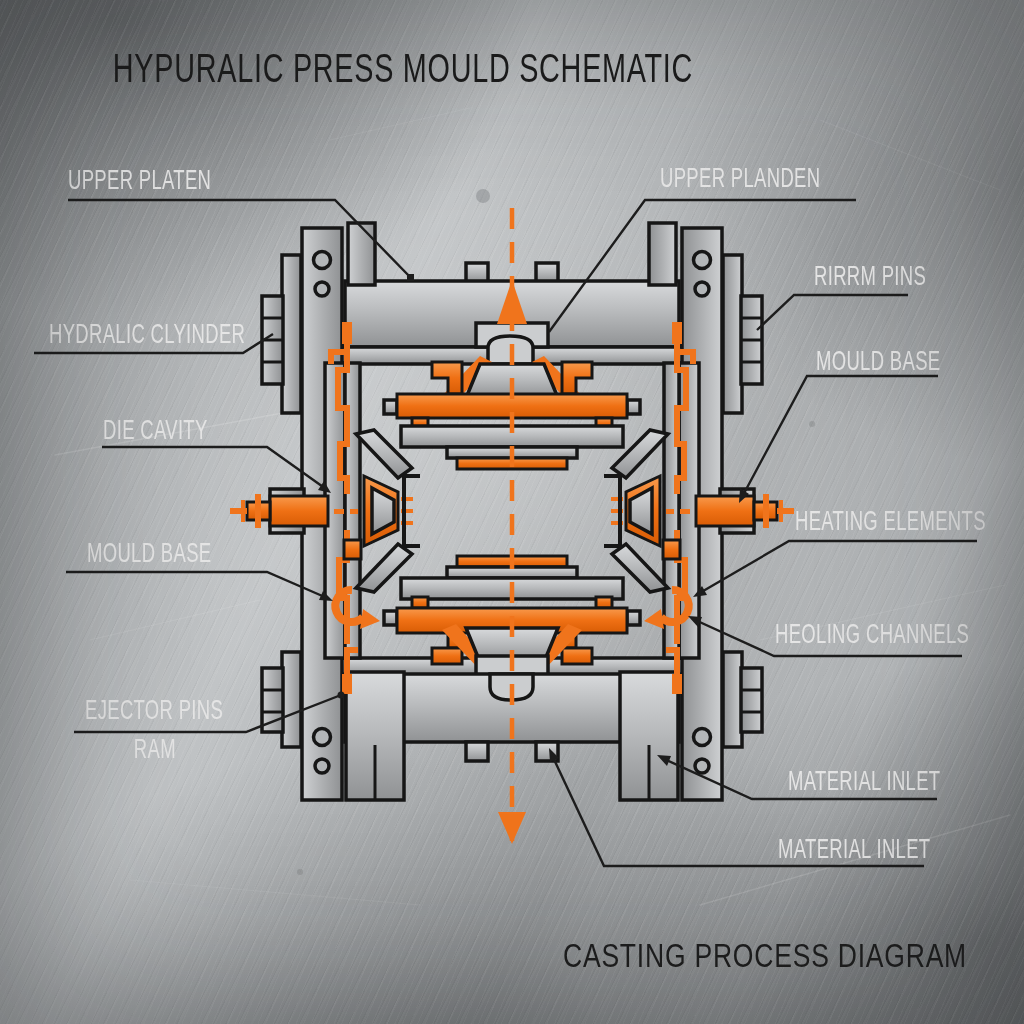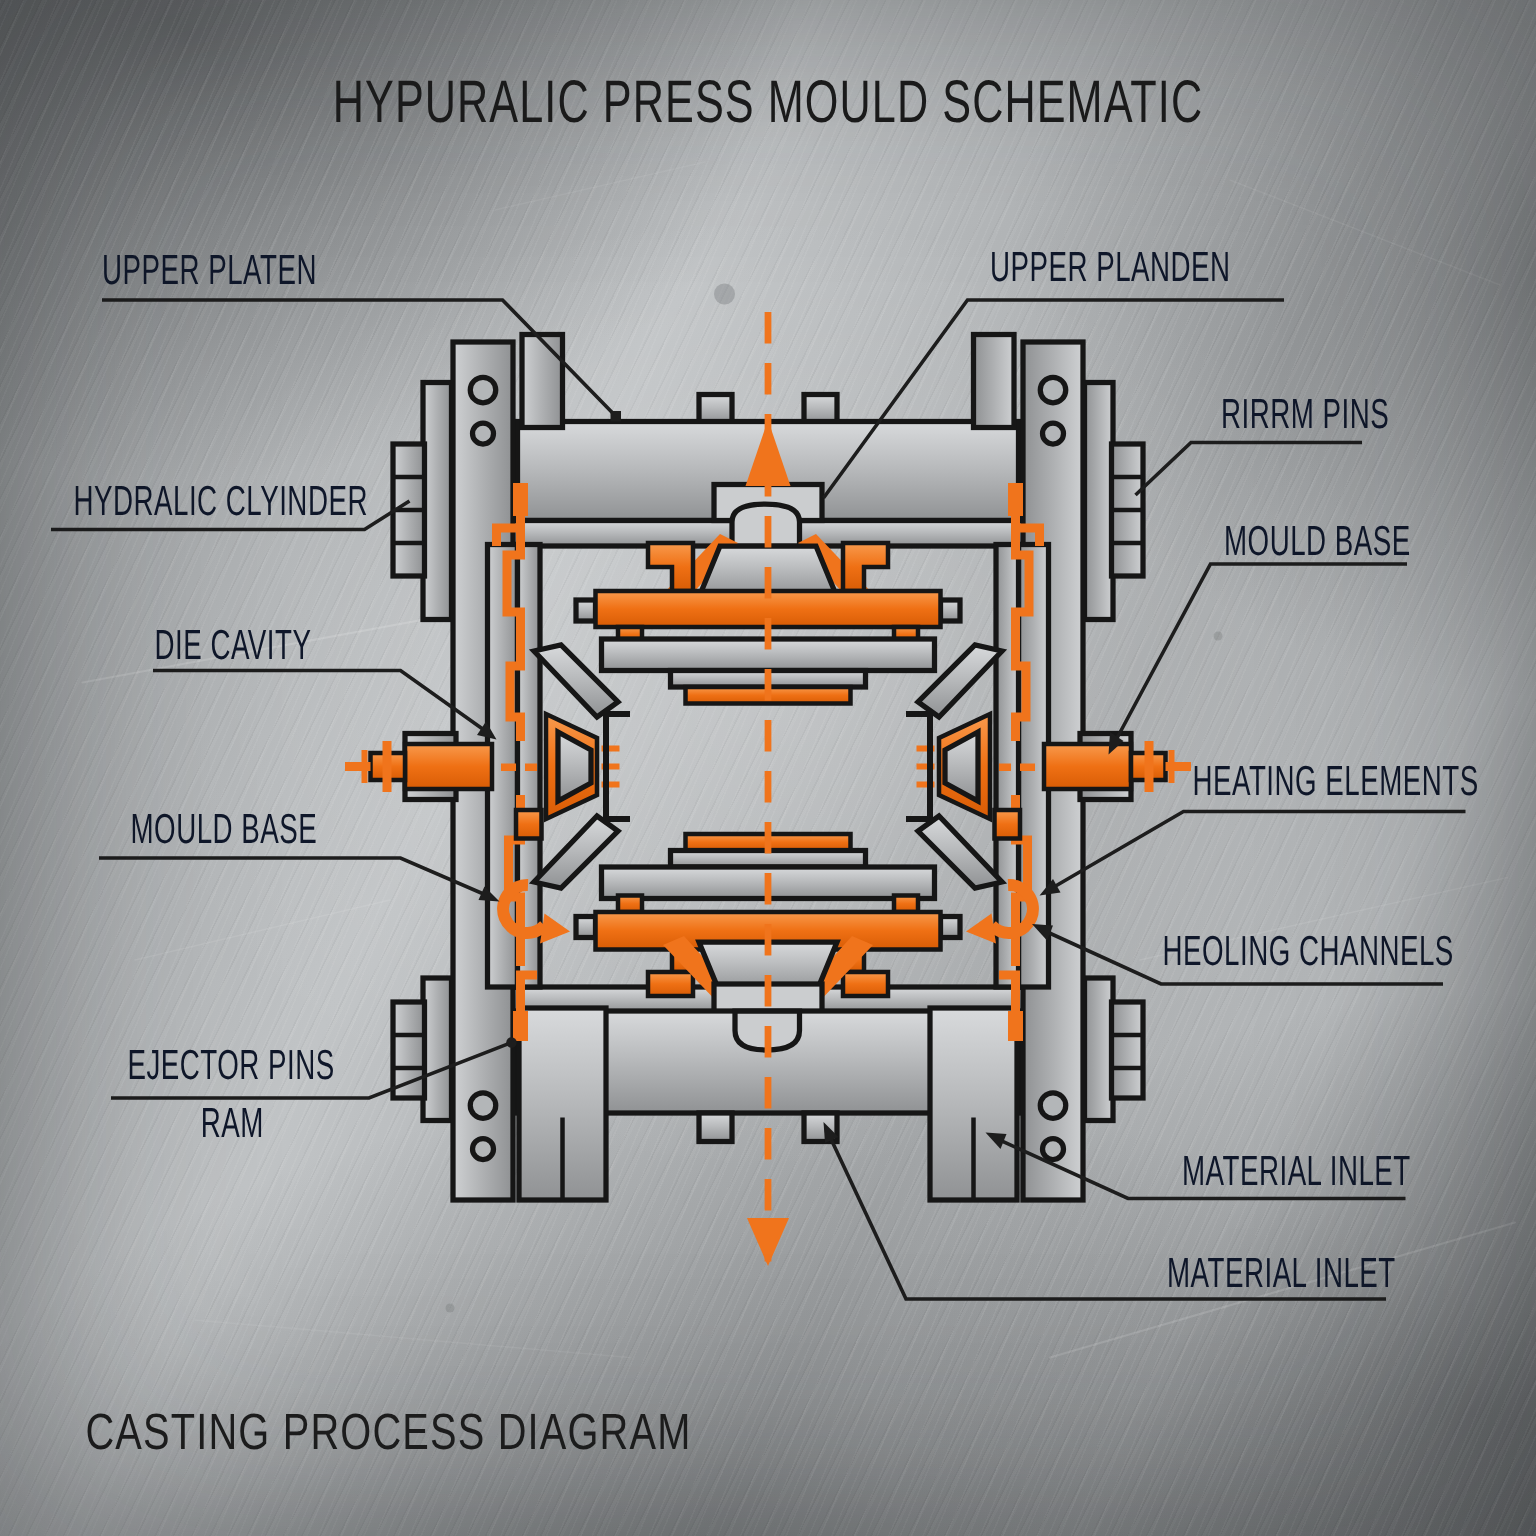--- a/index.html
+++ b/index.html
@@ -24,29 +24,29 @@
   .mt{fill:url(#gm);stroke:#161616;stroke-width:3.5;}
   .mh{fill:url(#gmh);stroke:#161616;stroke-width:3.5;}
   .lt{fill:#cbcdcf;stroke:#161616;stroke-width:3.5;}
   .or{fill:url(#go);stroke:#161616;stroke-width:3;}
   .orf{fill:#f0741c;stroke:none;}
   .hole{fill:#b3b6b8;stroke:#161616;stroke-width:3.5;}
   .ln{fill:none;stroke:#1d1d1d;stroke-width:2.4;}
   .dk{fill:#1d1d1d;stroke:none;}
   .oln{fill:none;stroke:#f0741c;stroke-width:6;stroke-linejoin:miter;}
   .axis{fill:none;stroke:#f0741c;stroke-width:4.5;stroke-dasharray:21 13;}
-  .callout{position:absolute;color:#0f172a;font-size:28px;line-height:1.0;
+  .callout{position:absolute;color:#e5e5e5;font-size:28px;line-height:1.0;
            white-space:nowrap;letter-spacing:0.5px;}
   .ctext{display:inline-block;transform:scaleX(0.66);transform-origin:left top;}
   .ej{display:flex;flex-direction:column;width:140px;}
   .ej .sub{align-self:center;transform-origin:center top;margin-top:11px;}
-  .title{position:absolute;left:0;top:48px;width:1024px;text-align:center;
+  .title{position:absolute;left:0;top:48px;width:1024px;
          color:#1c1c1c;font-size:40px;line-height:1;}
   .title .ctext{transform:scaleX(0.72);transform-origin:center top;letter-spacing:1px;}
-  .caption{position:absolute;left:0;top:938px;width:1024px;text-align:left;
+  .caption{position:absolute;left:0;top:938px;width:1024px;text-align:right;
          color:#1e1e1e;font-size:34px;line-height:1;}
   .caption .ctext{transform:scaleX(0.78);transform-origin:center top;letter-spacing:1px;}
 </style>
 </head>
 <body>
 
 <div id="stage">
   <div class="bg"></div>
   <div class="streaks"></div>
 

